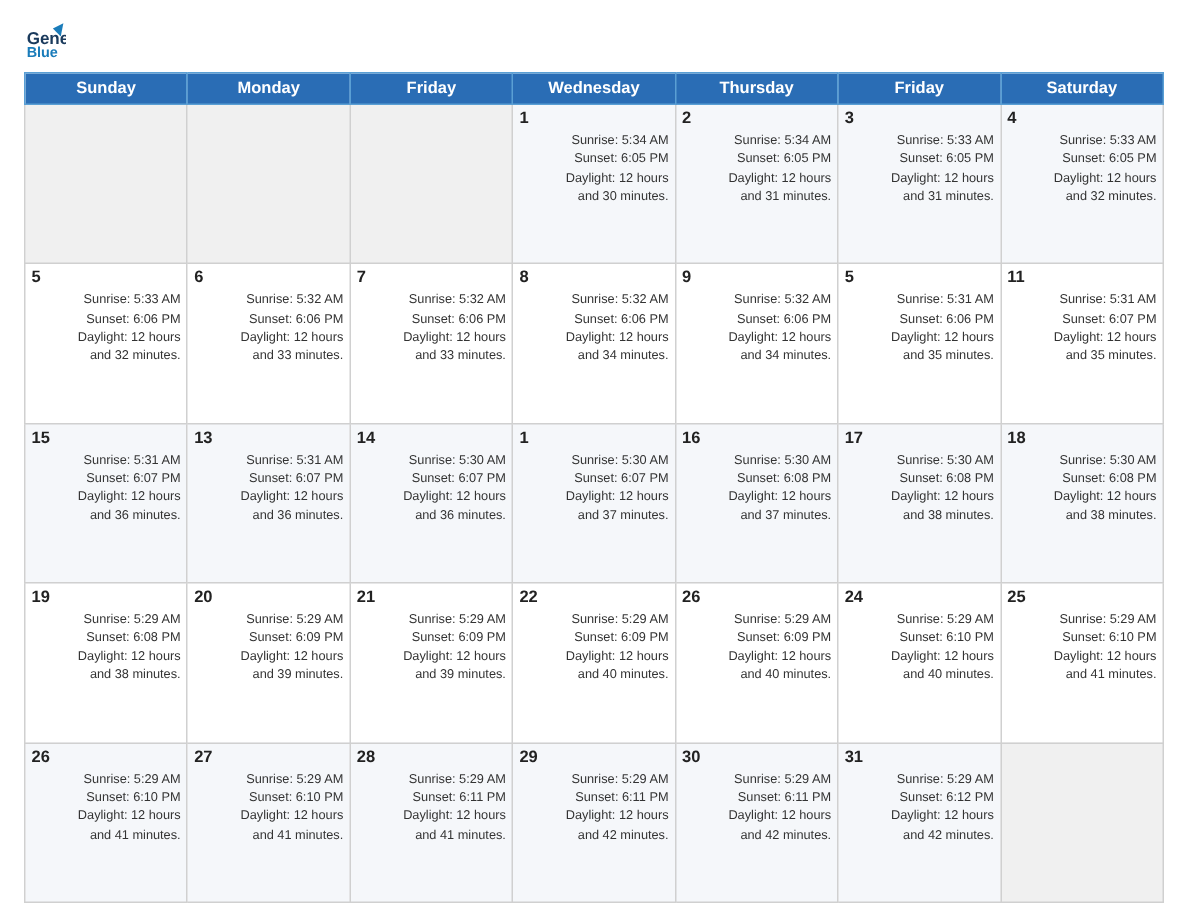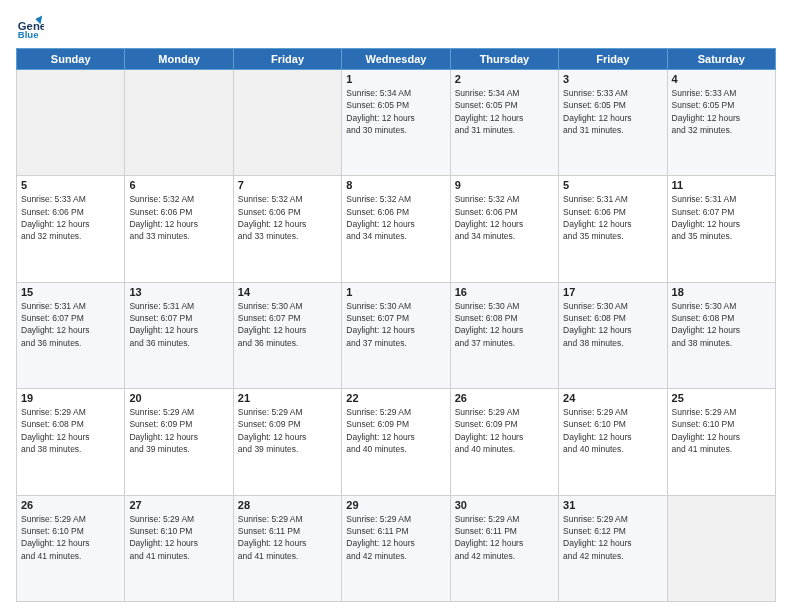--- a/index.html
+++ b/index.html
@@ -79,20 +79,21 @@
       font-size: 11px;
       font-weight: bold;
       color: #222;
       display: block;
       margin-bottom: 2px;
     }
     .day-info {
       font-size: 8.5px;
       line-height: 1.45;
       color: #333;
+      text-align: right;
     }
     .empty-cell {
       background: #f0f0f0 !important;
     }
   </style>
 </head>
 <body>
 
 <div class="page">
   <div class="header">

